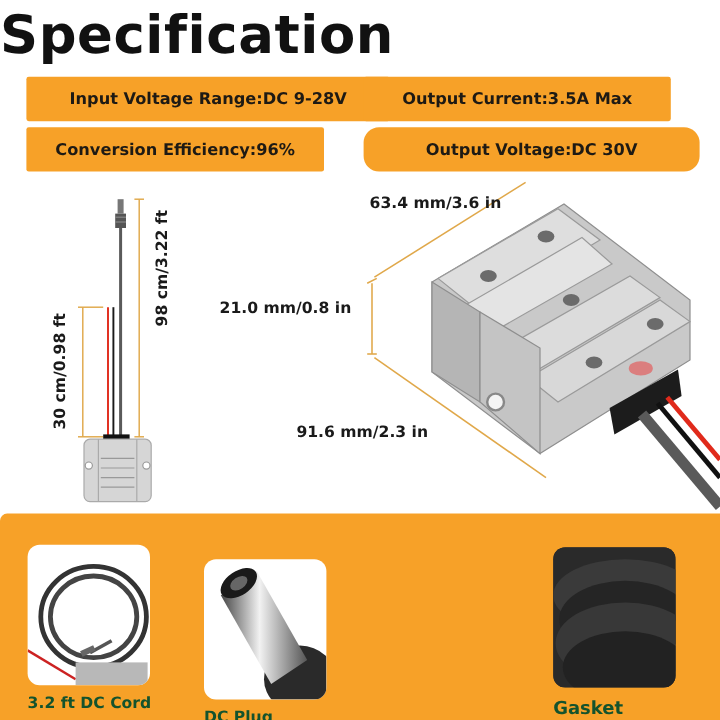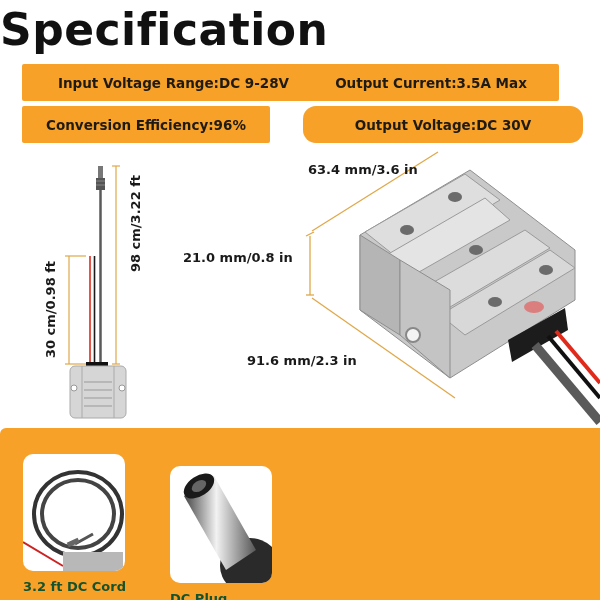--- a/index.html
+++ b/index.html
@@ -157,13 +157,25 @@
         <ellipse cx="80" cy="100" rx="30" ry="28" fill="#2a2a2a"></ellipse>
         <polygon points="14,30 44,10 86,84 56,104" fill="url(#metal)"></polygon>
         <ellipse cx="29" cy="20" rx="17" ry="10" fill="#1a1a1a" transform="rotate(-34 29 20)"></ellipse>
         <ellipse cx="29" cy="20" rx="8" ry="5" fill="#666" transform="rotate(-34 29 20)"></ellipse>
       </svg>
     </div>
     <div class="caption">DC Plug</div>
   </div>
 
 
+  <div class="feature dark" style="left:461px;top:28px;">
+    <div class="thumb">
+      <svg width="102" height="117">
+        <rect width="102" height="117" fill="#2a2a2a"></rect>
+        <ellipse cx="60" cy="40" rx="60" ry="30" fill="#3a3a3a"></ellipse>
+        <ellipse cx="60" cy="60" rx="55" ry="32" fill="#252525"></ellipse>
+        <ellipse cx="60" cy="80" rx="58" ry="34" fill="#383838"></ellipse>
+        <ellipse cx="60" cy="100" rx="52" ry="30" fill="#222"></ellipse>
+      </svg>
+    </div>
+    <div class="caption" style="font-size:15px;">Gasket</div>
+  </div>
 </div>
 
 </body></html>

